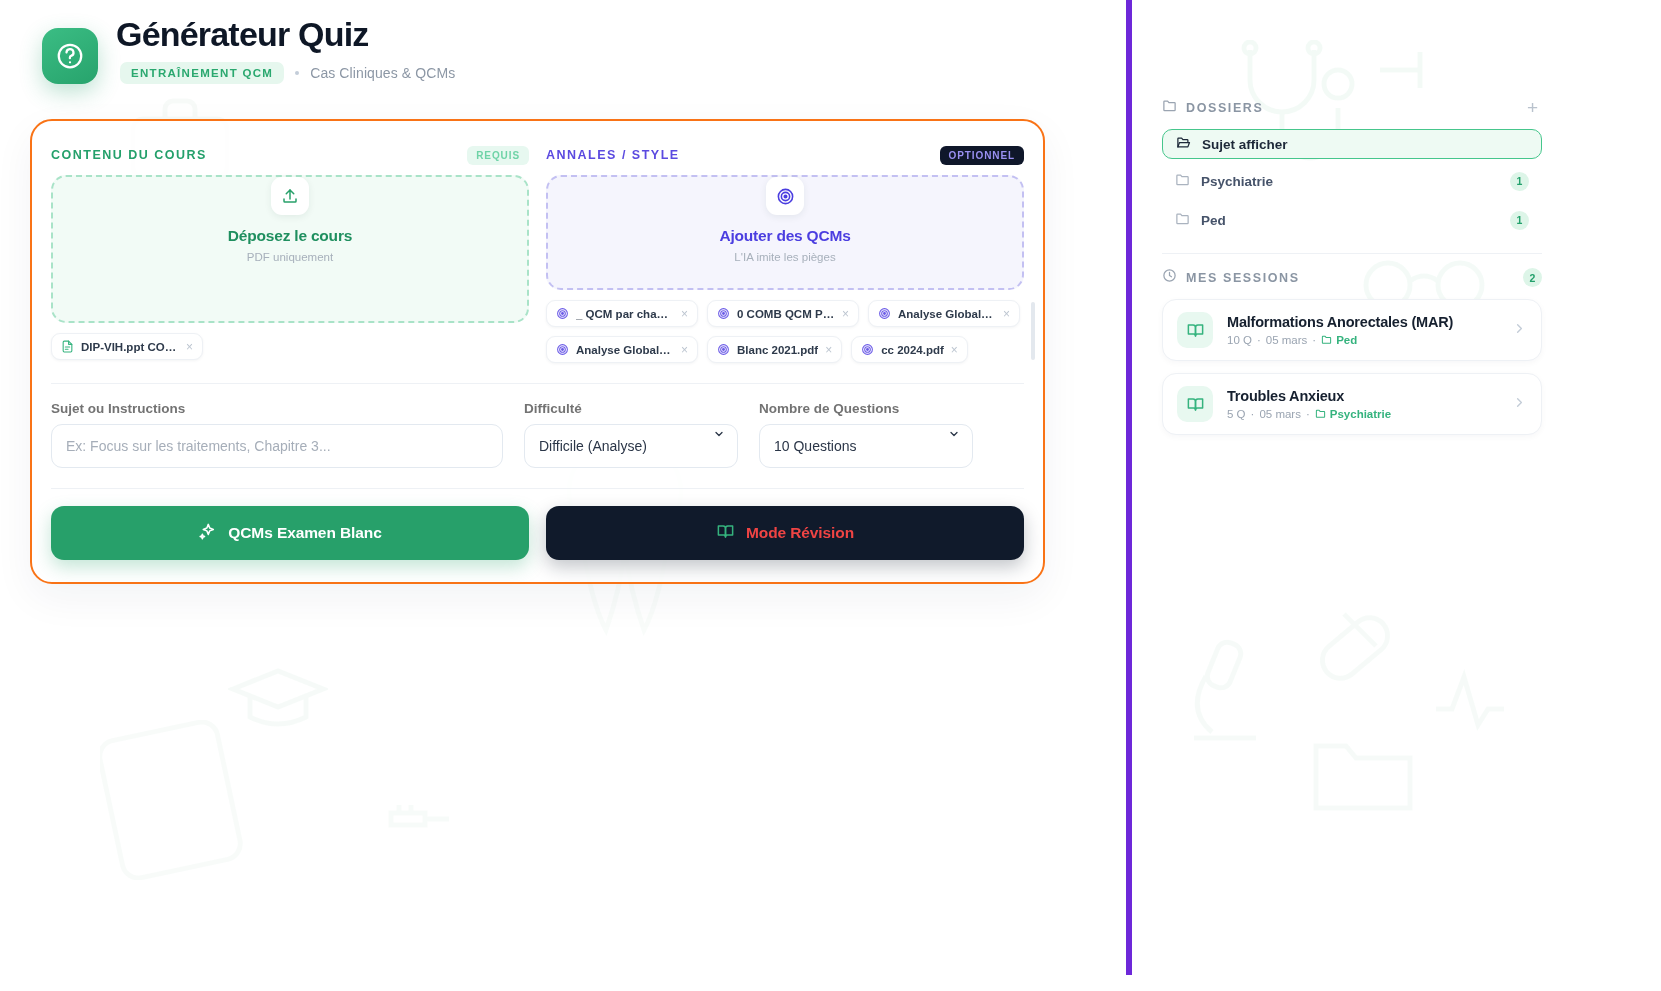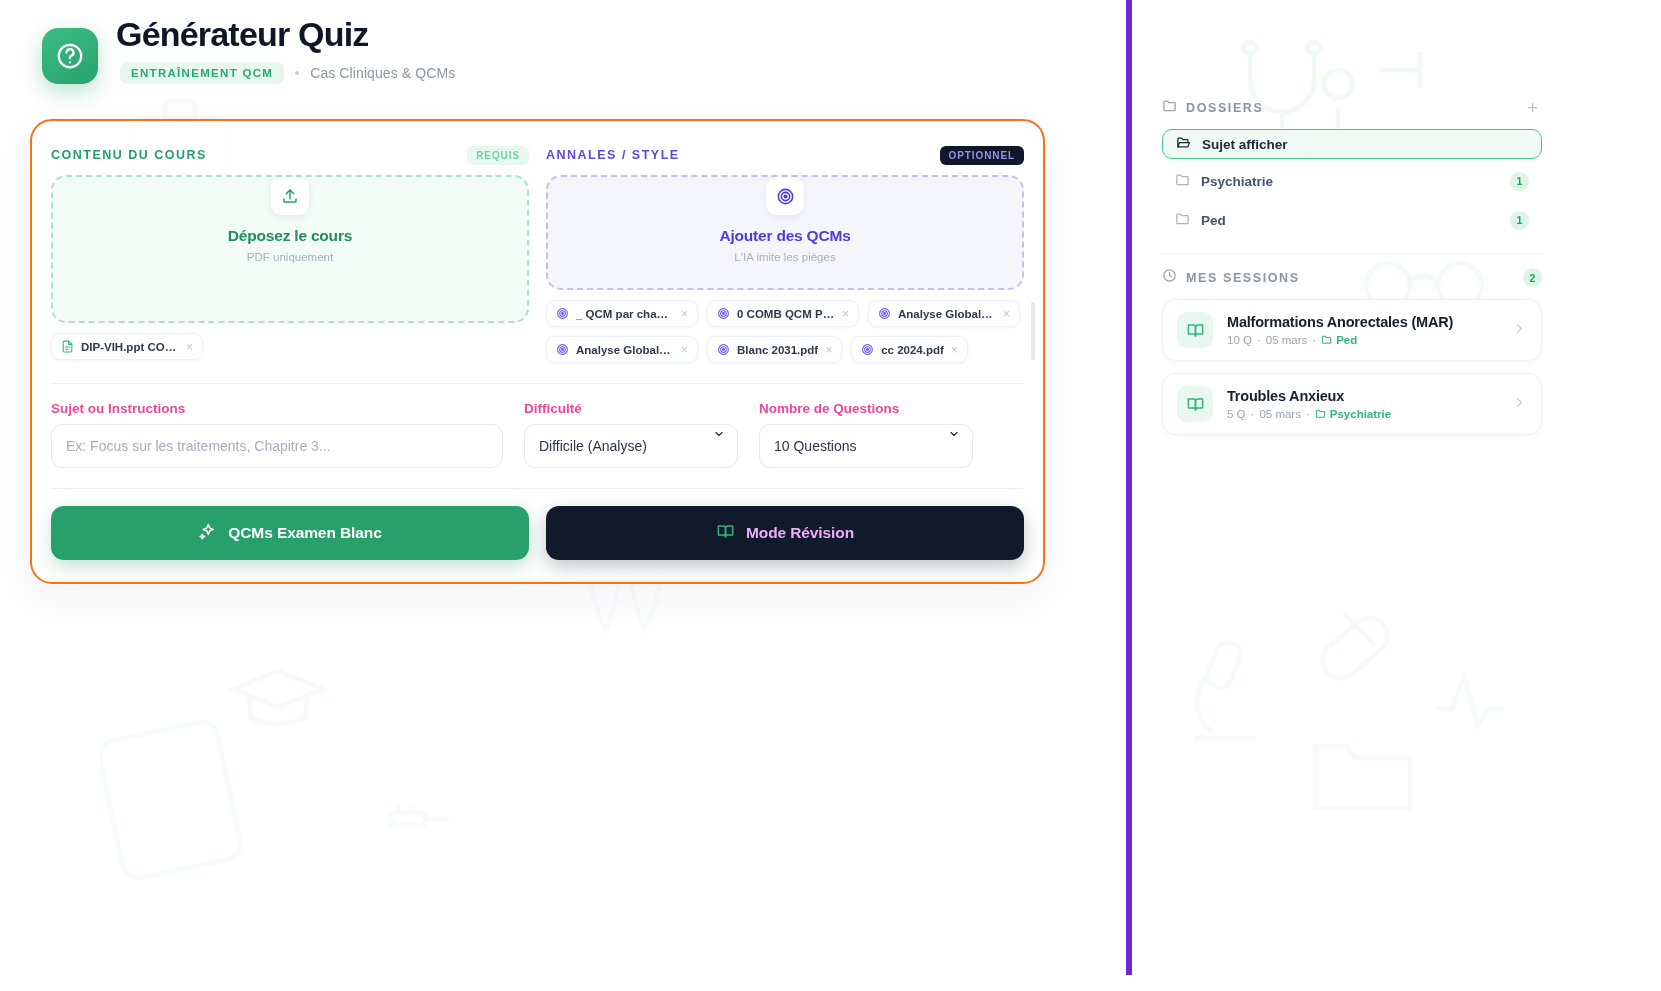--- a/index.html
+++ b/index.html
@@ -101,21 +101,21 @@
   .chip-ico { flex: none; display:flex; }
 
   .scroll-rail {
     position: absolute; right: -11px; top: 2px; width: 4px; height: 58px;
     background: #e3e8ee; border-radius: 3px;
   }
 
   .divider { height: 1px; background: #eef1f5; margin: 20px 0 0 0; }
 
   .fields { display: flex; gap: 21px; margin-top: 17px; align-items: flex-end; }
-  .field-label { font-size: 13.5px; font-weight: 600; color: #ec4899; margin-bottom: 8px; display: block; }
+  .field-label { font-size: 13.5px; font-weight: 600; color: #737373; margin-bottom: 8px; display: block; }
   .f-sujet { width: 452px; }
   .f-diff  { width: 214px; }
   .f-nb    { width: 214px; }
   .txt-input, .sel-input {
     width: 100%; height: 44px; border: 1px solid #e3e9f0; border-radius: 11px;
     background: #ffffff; font-size: 14px; color: #2b3648; padding: 0 14px;
     font-family: inherit; outline: none;
   }
   .txt-input::placeholder { color: #a6aeb9; }
   .sel-input { appearance: none; -webkit-appearance: none; padding-right: 32px;
@@ -125,21 +125,21 @@
 
   .divider2 { height: 1px; background: #eef1f5; margin: 20px 0 0 0; }
 
   .actions { display: flex; gap: 17px; margin-top: 17px; }
   .btn {
     flex: 1; height: 54px; border-radius: 13px; border: none; cursor: pointer;
     display: flex; align-items: center; justify-content: center; gap: 11px;
     font-family: inherit; font-size: 15.5px; font-weight: 700; letter-spacing: -.1px;
   }
   .btn-green { background: #27a06a; color: #ffffff; box-shadow: 0 7px 18px rgba(39,160,106,.28); }
-  .btn-dark  { background: #101a2b; color: #f0abfc; box-shadow: 0 7px 18px rgba(16,26,43,.25); }
+  .btn-dark  { background: #101a2b; color: #ef4444; box-shadow: 0 7px 18px rgba(16,26,43,.25); }
 
   
   .sidebar {
     position: absolute; left: 1126px; top: 0; width: 460px; height: 975px;
     border-left: 6px solid #6d28d9; padding: 98px 44px 0 30px; z-index: 2;
   }
   .side-head { display: flex; align-items: center; justify-content: space-between; margin-bottom: 12px; }
   .side-head-l { display: flex; align-items: center; gap: 9px; }
   .side-title { font-size: 12.5px; font-weight: 700; letter-spacing: 1.6px; color: #8a95a3; }
   .plus-btn { font-size: 19px; color: #b9c2cd; line-height: 1; cursor: pointer; padding: 0 4px; }
@@ -375,21 +375,21 @@
               <span class="chip-x">×</span>
             </div>
             <div class="chip">
               <span class="chip-ico">
                 <svg width="13" height="13" viewBox="0 0 24 24" fill="none" stroke="#6c5ce7" stroke-width="2">
                   <circle cx="12" cy="12" r="9"></circle>
                   <circle cx="12" cy="12" r="5.2"></circle>
                   <circle cx="12" cy="12" r="1.7" fill="#6c5ce7"></circle>
                 </svg>
               </span>
-              <span class="chip-label">Blanc 2031.pdf</span>
+              <span class="chip-label">Blanc 2021.pdf</span>
               <span class="chip-x">×</span>
             </div>
             <div class="chip">
               <span class="chip-ico">
                 <svg width="13" height="13" viewBox="0 0 24 24" fill="none" stroke="#6c5ce7" stroke-width="2">
                   <circle cx="12" cy="12" r="9"></circle>
                   <circle cx="12" cy="12" r="5.2"></circle>
                   <circle cx="12" cy="12" r="1.7" fill="#6c5ce7"></circle>
                 </svg>
               </span>

